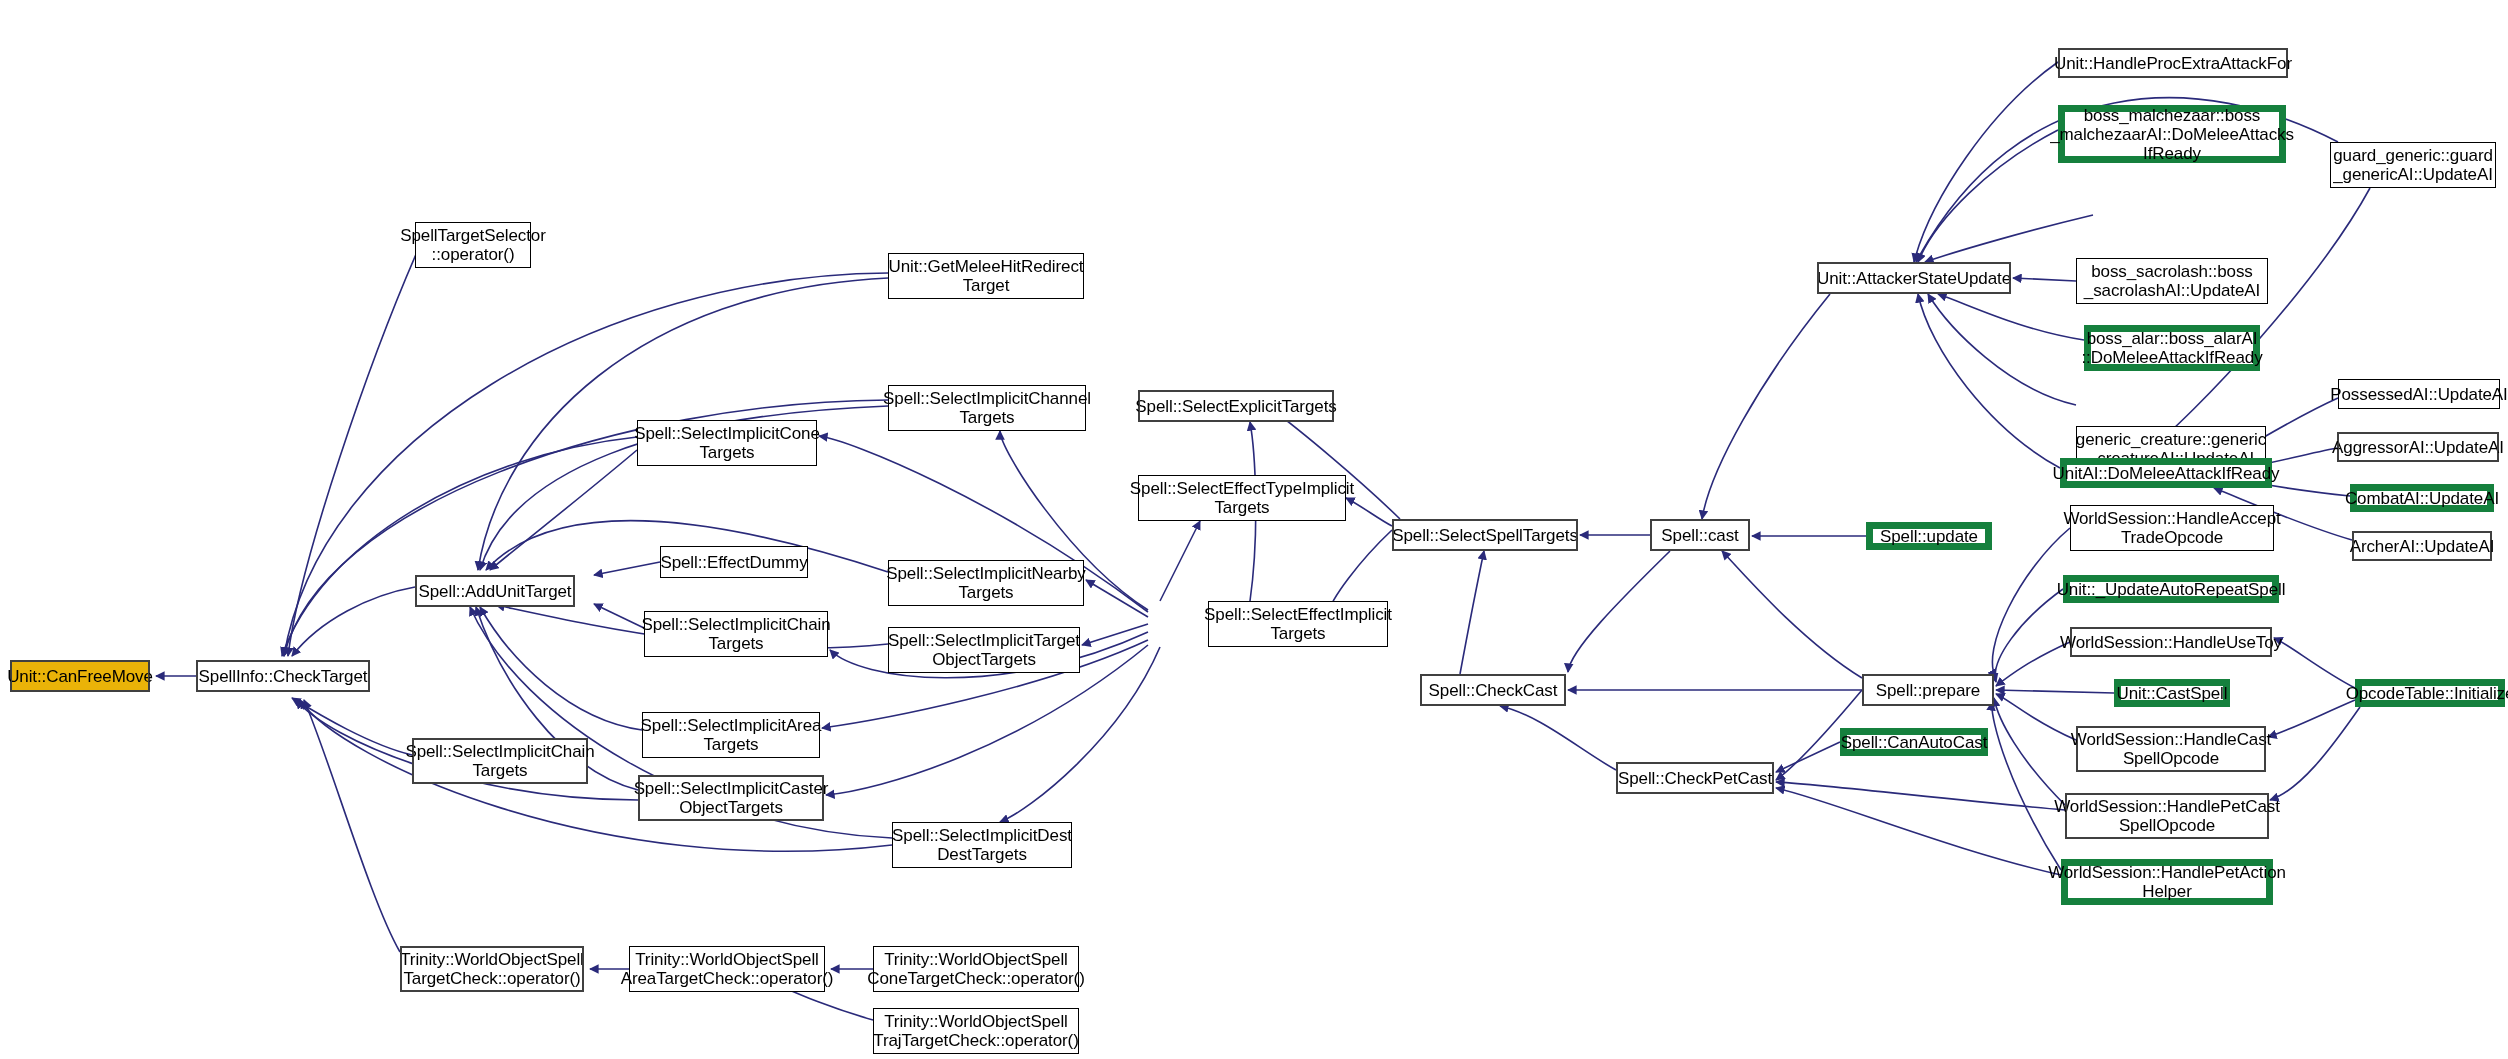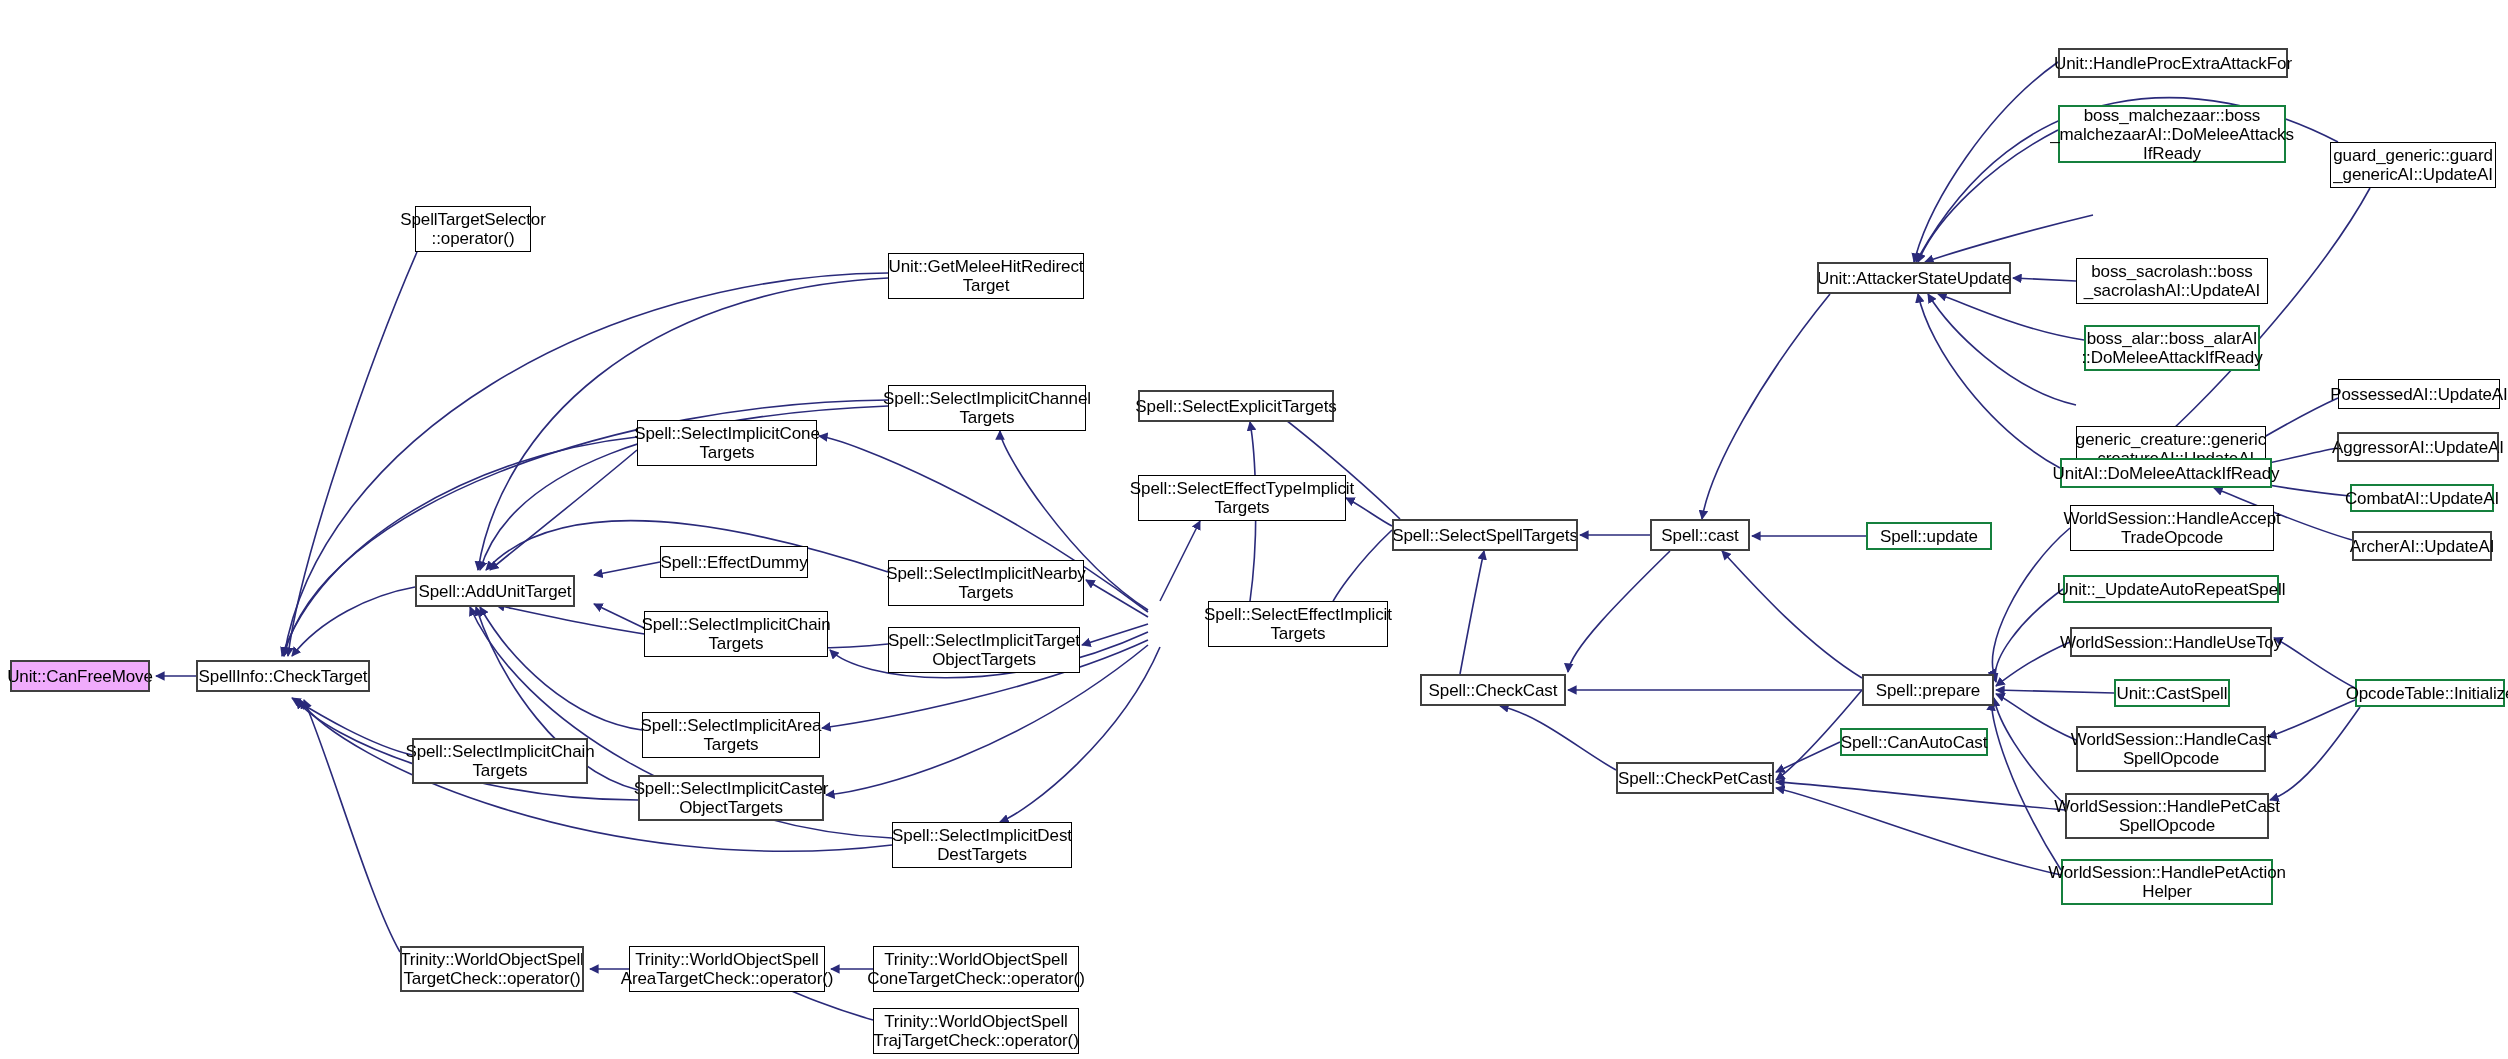--- a/index.html
+++ b/index.html
@@ -30,25 +30,25 @@
     letter-spacing:-0.1px;
     white-space:pre-line;
     padding:1px 3px;
     font-family:"Liberation Sans","DejaVu Sans",sans-serif;
   }
   .node.thin{
     border:1px solid #000000;
     outline:none;
   }
   .node.red{
-    border:2px solid #15803d;
+    border:7px solid #15803d;
     outline:none;
   }
   .node.current{
-    background:#f0abfc;
+    background:#eab308;
     border:1px solid #404040;
     outline:1px solid #404040;
     outline-offset:-2px;
   }
 </style>
 </head>
 <body>
 
 <div id="graph" style="width: 2508px; height: 1059px; background: rgb(255, 255, 255);">
   <svg id="edges" viewBox="0 0 2508 1059" xmlns="http://www.w3.org/2000/svg">
@@ -126,21 +126,21 @@
         <path d="M 2337,448 C 2300,455 2260,467 2228,470" marker-end="url(#arr)"></path>
         <path d="M 2350,496 C 2310,492 2260,484 2228,478" marker-end="url(#arr)"></path>
         <path d="M 2352,540 C 2300,525 2240,498 2214,488" marker-end="url(#arr)"></path>
         <path d="M 629,969 L 590,969" marker-end="url(#arr)"></path>
         <path d="M 873,969 L 831,969" marker-end="url(#arr)"></path>
         <path d="M 873,1020 C 820,1005 790,990 762,978" marker-end="url(#arr)"></path>
       </g>
   </svg>
 <div class="node current" style="left: 10px; top: 660px; width: 140px; height: 32px;">Unit::CanFreeMove</div>
     <div class="node" style="left: 196px; top: 660px; width: 174px; height: 32px;">SpellInfo::CheckTarget</div>
-    <div class="node thin" style="left: 415px; top: 206px; width: 116px; height: 46px; text-align: center;">SpellTargetSelector
+    <div class="node thin" style="left: 415px; top: 222px; width: 116px; height: 46px; text-align: center;">SpellTargetSelector
 ::operator()</div>
     <div class="node thin" style="left: 888px; top: 253px; width: 196px; height: 46px;">Unit::GetMeleeHitRedirect
 Target</div>
     <div class="node thin" style="left: 888px; top: 385px; width: 198px; height: 46px;">Spell::SelectImplicitChannel
 Targets</div>
     <div class="node thin" style="left: 637px; top: 420px; width: 180px; height: 46px;">Spell::SelectImplicitCone
 Targets</div>
     <div class="node" style="left: 1138px; top: 390px; width: 196px; height: 32px;">Spell::SelectExplicitTargets</div>
     <div class="node thin" style="left: 1138px; top: 475px; width: 208px; height: 46px;">Spell::SelectEffectTypeImplicit
 Targets</div>

